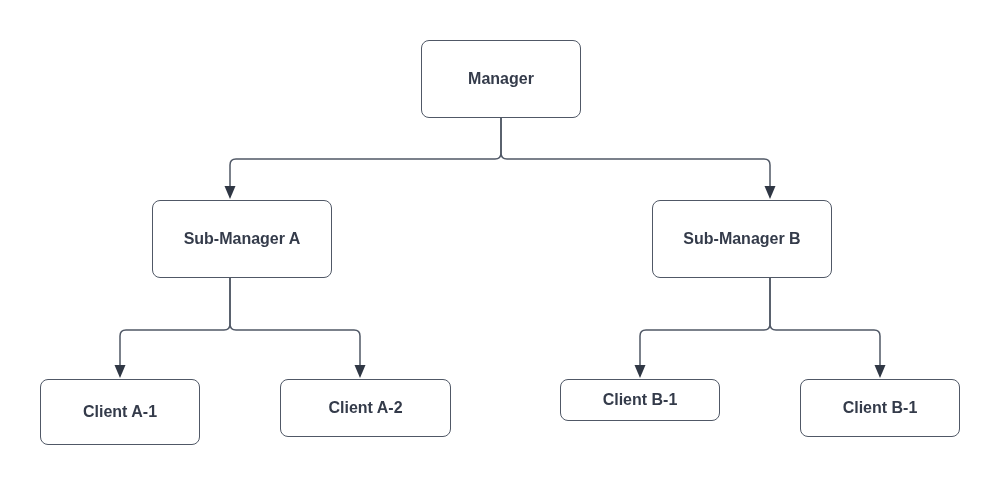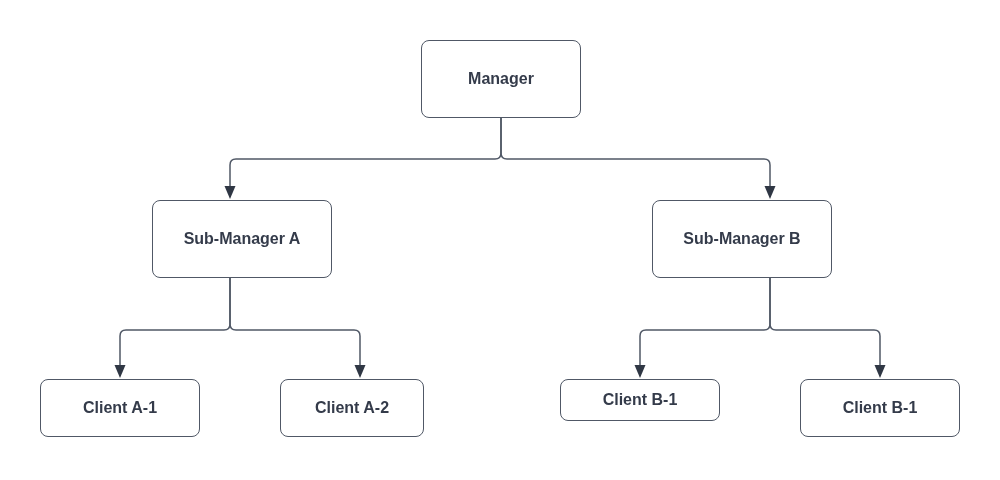--- a/index.html
+++ b/index.html
@@ -46,22 +46,22 @@
   }
   .node-label {
     color: var(--text, #343b4a);
     font-size: 16px;
     line-height: 1.2;
     white-space: nowrap;
   }
   .node-manager   { left: 421px; top: 40px;  width: 160px; height: 78px; }
   .node-sub-a     { left: 140px; top: 200px; width: 180px; height: 78px; margin-left: 12px; }
   .node-sub-b     { left: 652px; top: 200px; width: 180px; height: 78px; justify-content: center; }
-  .node-client-a1 { left: 40px;  top: 379px; width: 160px; height: 58px; }
-  .node-client-a2 { left: 280px; top: 379px; width: 144px; height: 58px; }
+  .node-client-a1 { left: 40px;  top: 379px; width: 160px; height: 66px; }
+  .node-client-a2 { left: 280px; top: 379px; width: 171px; height: 58px; }
   .node-client-b1 { left: 560px; top: 379px; width: 160px; height: 42px; justify-content: center; }
   .node-client-b2 { left: 800px; top: 379px; width: 160px; height: 58px; }
 </style>
 </head>
 <body>
 
 <div class="canvas">
 
   <svg class="edge-layer" viewBox="0 0 1000 480" xmlns="http://www.w3.org/2000/svg">
     <g>

